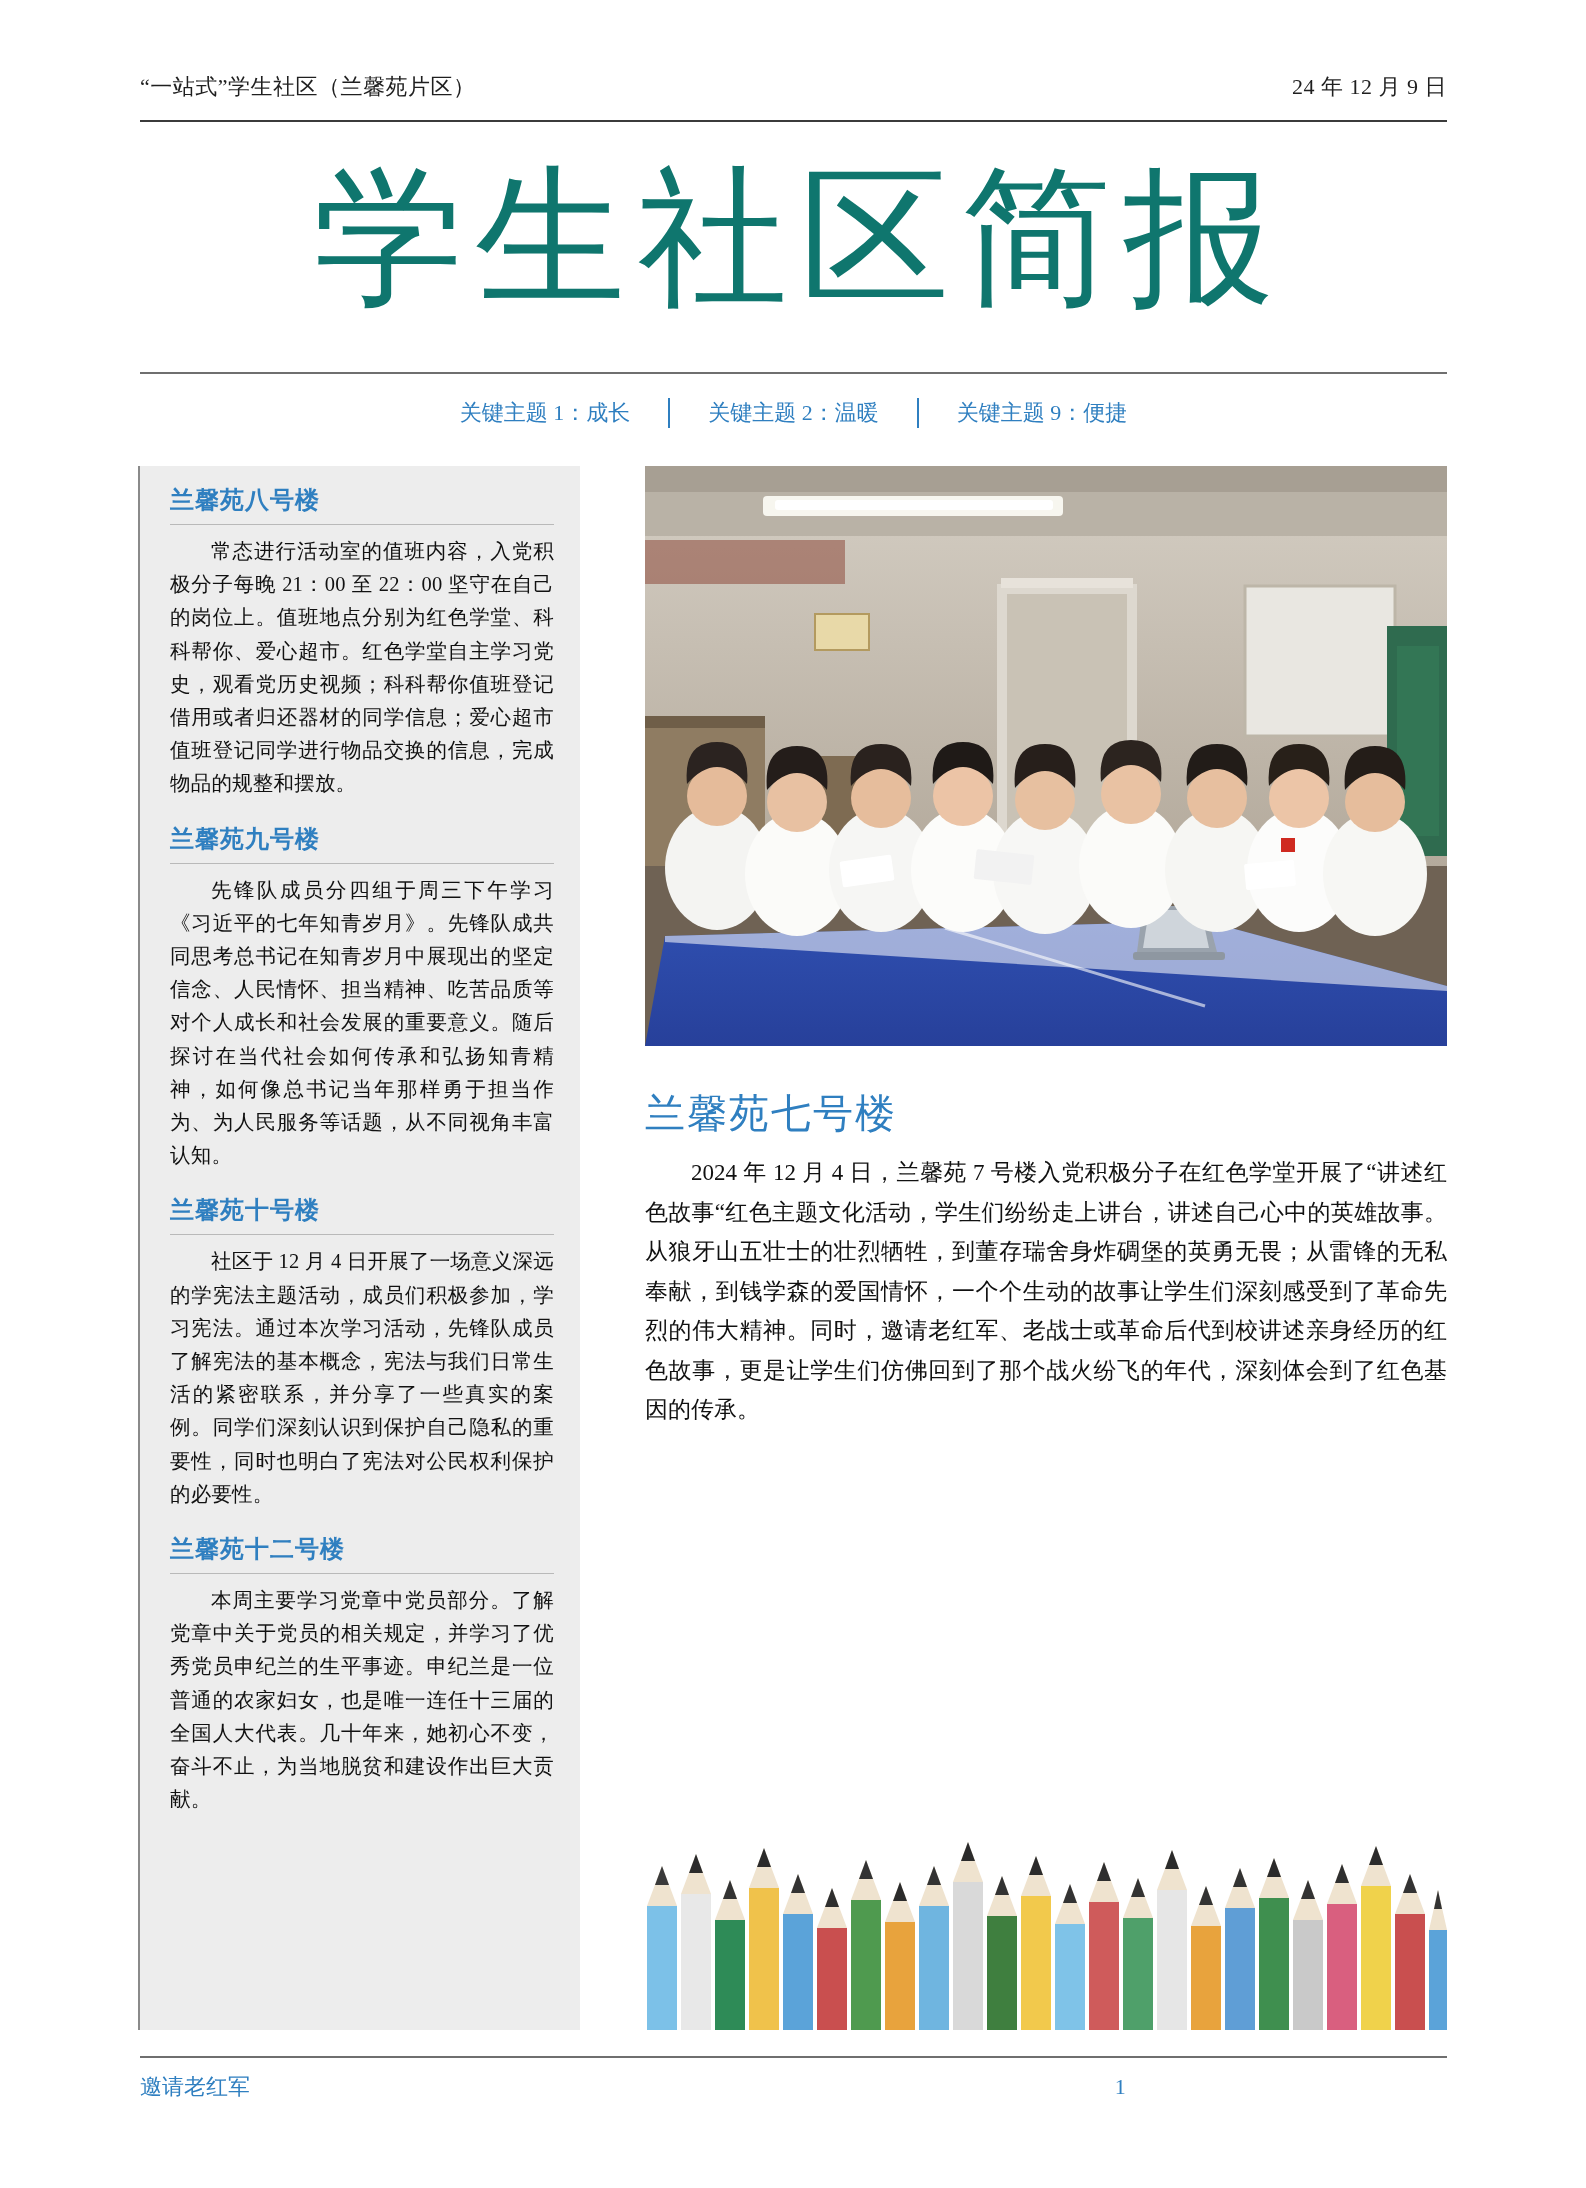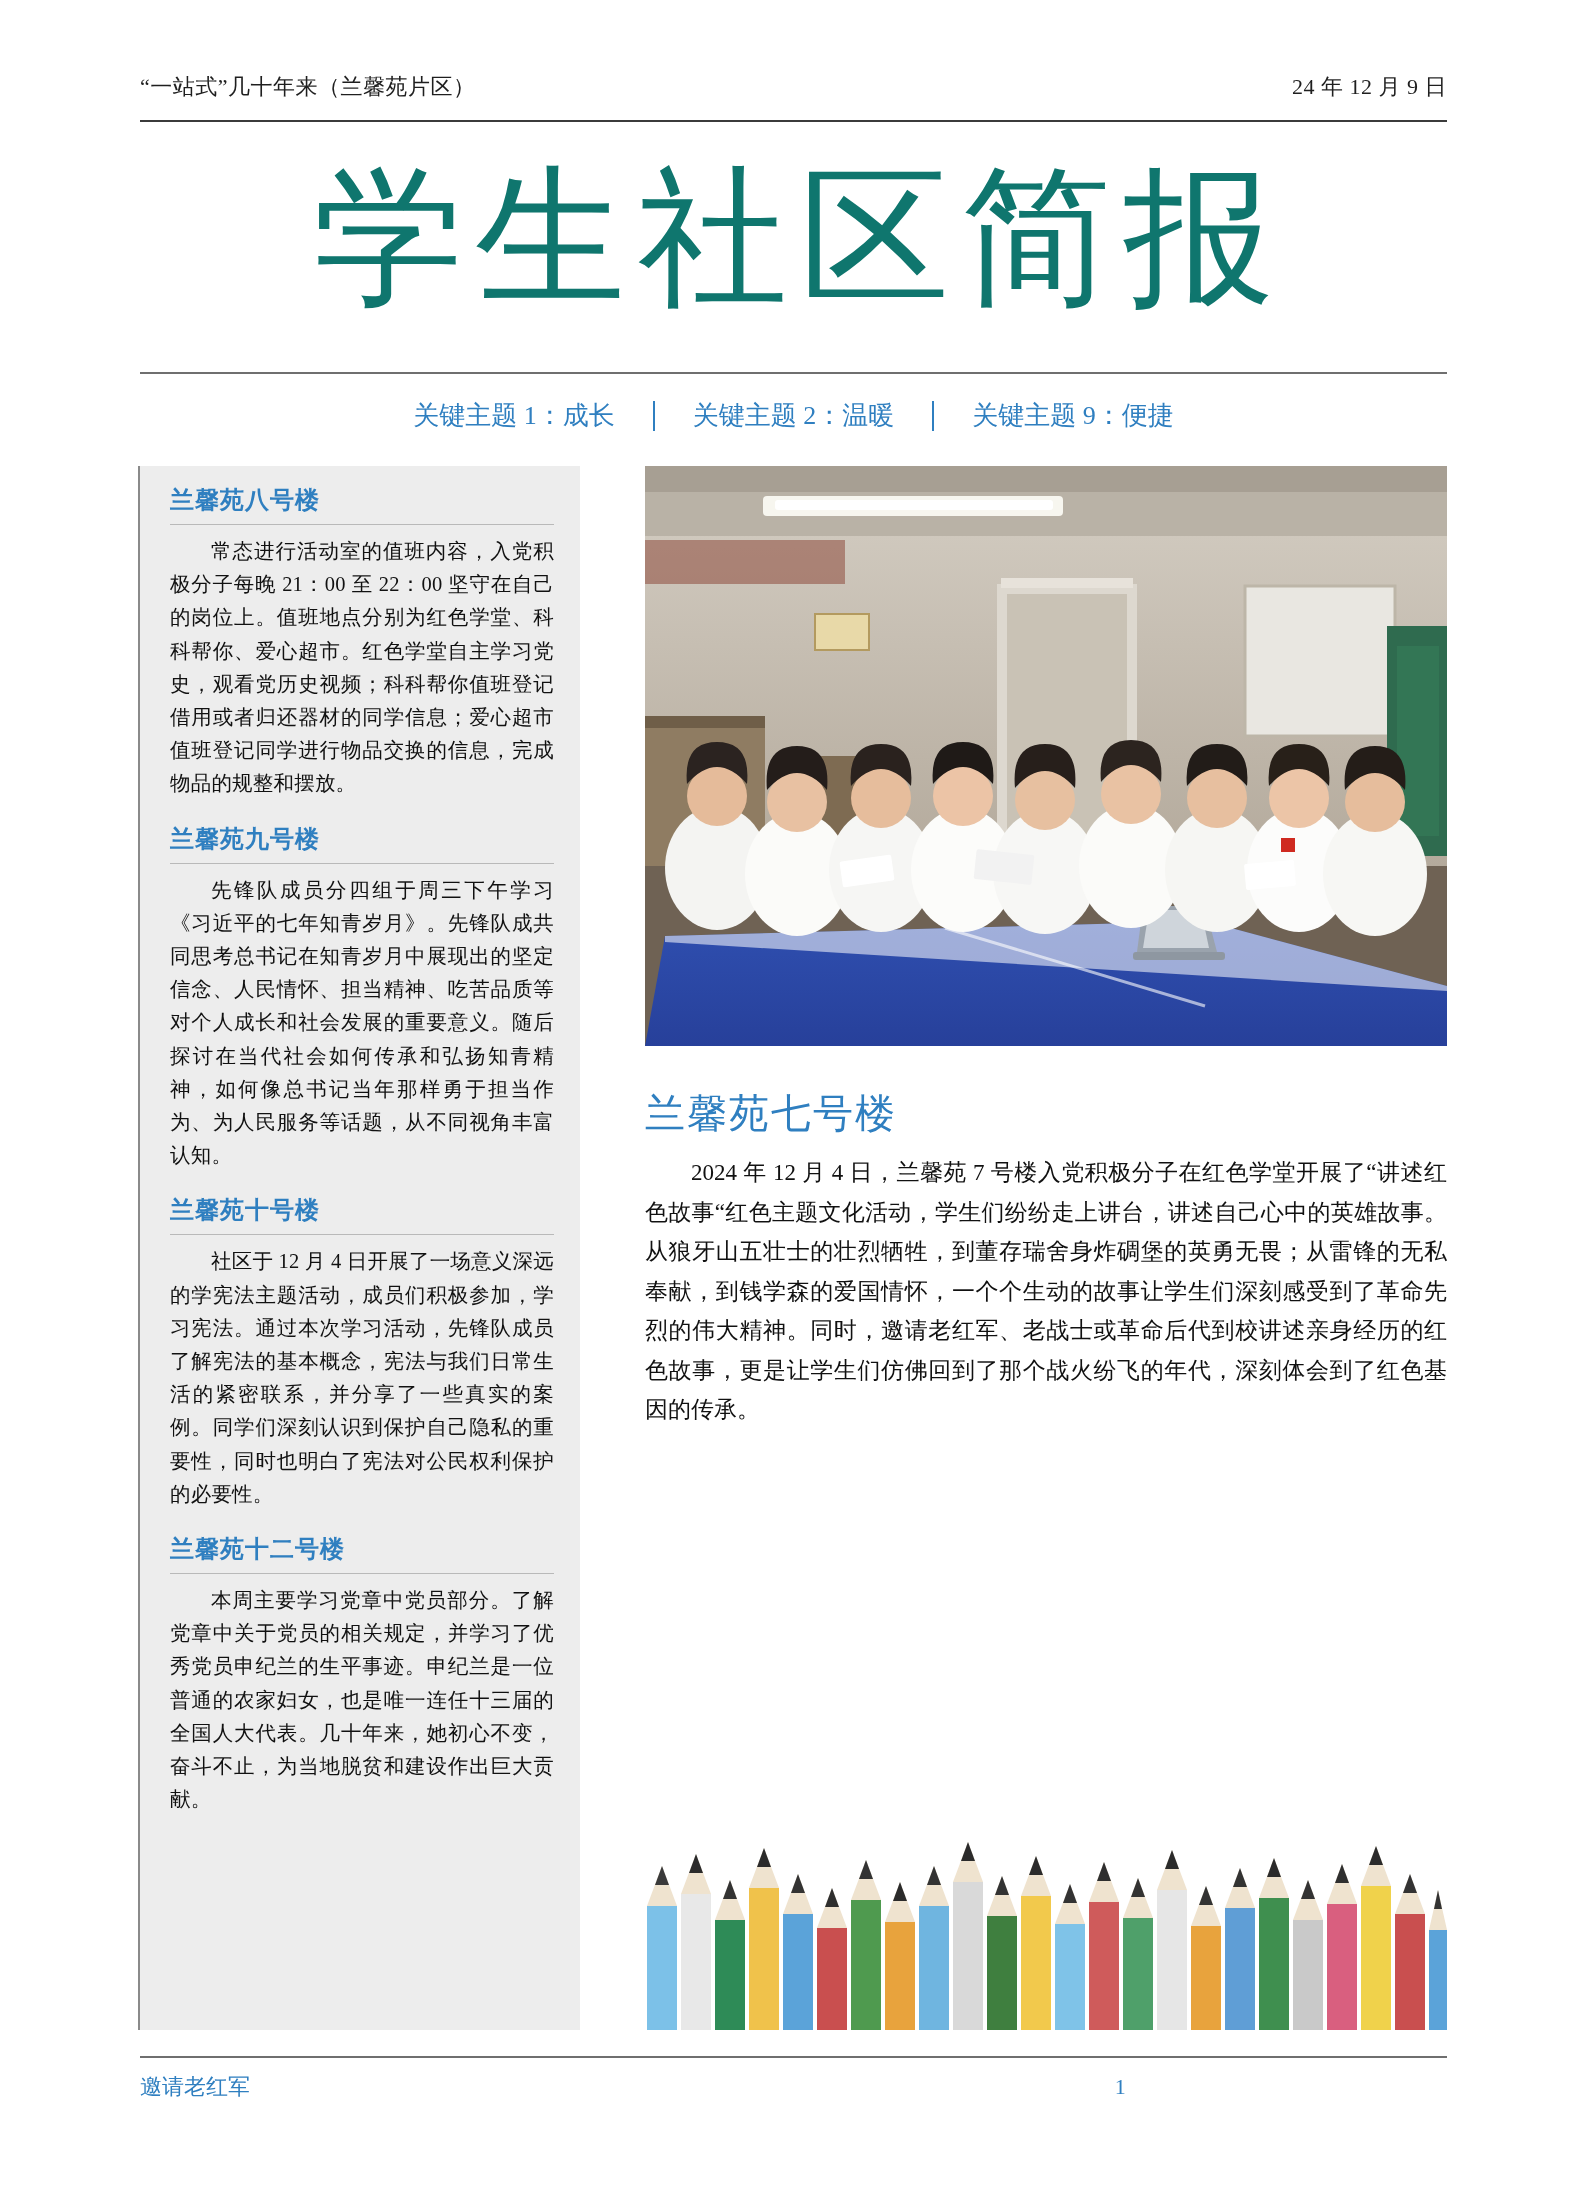--- a/index.html
+++ b/index.html
@@ -82,21 +82,21 @@
   .themes {
     position: absolute;
     left: 140px;
     top: 398px;
     width: 1307px;
     display: flex;
     justify-content: center;
     align-items: center;
     gap: 12px;
     color: #2f7fc0;
-    font-size: 26px;
+    font-size: 22px;
   }
   .theme-item {
     padding: 0 26px;
     white-space: nowrap;
     font-family: "Liberation Serif", serif;
   }
   .theme-sep {
     width: 2px;
     height: 30px;
     background: #2f7fc0;
@@ -211,21 +211,21 @@
     text-align: center;
     color: #2f7fc0;
   }
 </style>
 </head>
 <body>
 
 <div class="page">
 
   <div class="masthead-bar">
-    <div class="left">“一站式”几十年来（兰馨苑片区）</div>
+    <div class="left">“一站式”学生社区（兰馨苑片区）</div>
     <div class="right">24 年 12 月 9 日</div>
   </div>
 
   <div class="rule-top"></div>
 
   <div class="title-wrap">
     <h1 class="main-title">学生社区简报</h1>
   </div>
 
   <div class="rule-under-title"></div>

